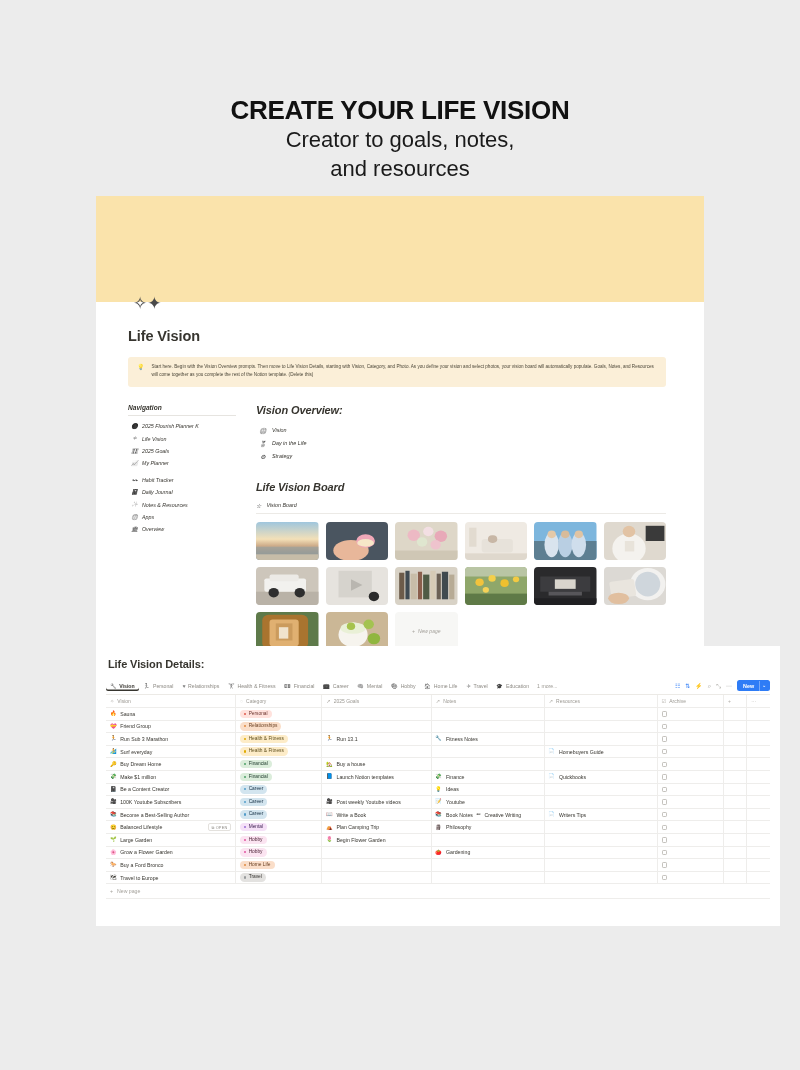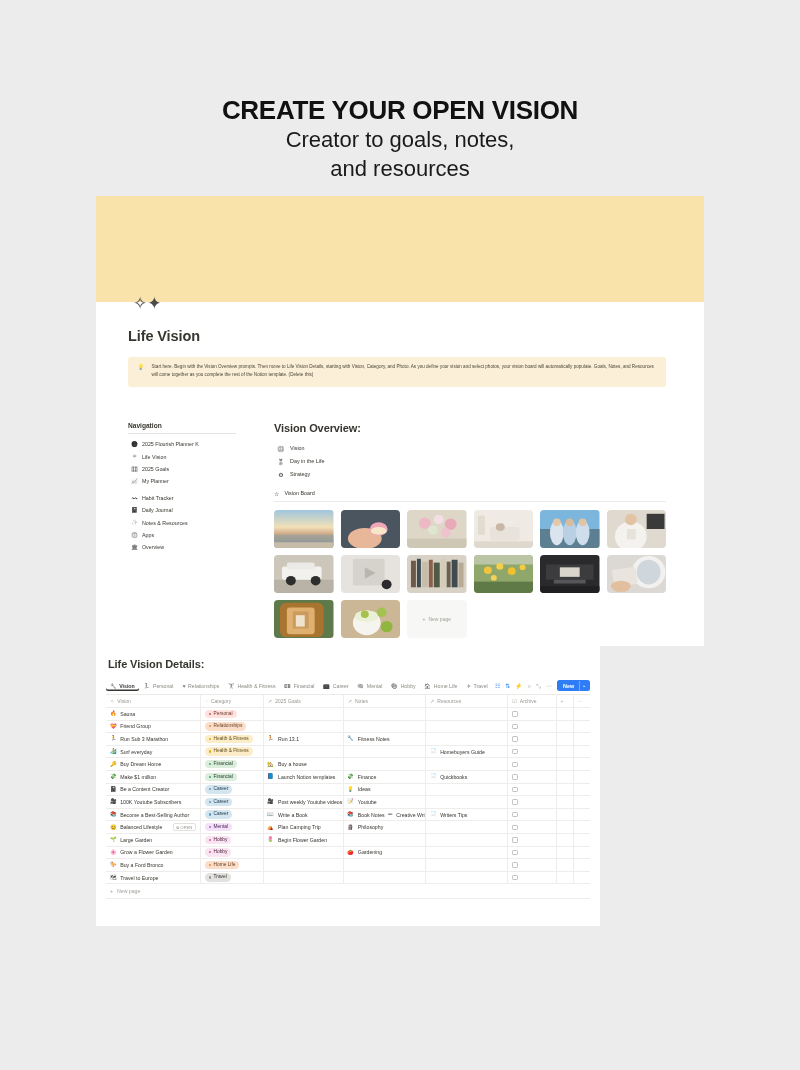--- a/index.html
+++ b/index.html
@@ -35,21 +35,21 @@
   .page-body { padding: 26px 38px 0 32px; }
   .page-title { font-size: 14.5px; font-weight: 700; letter-spacing: -0.1px; }
 
   .callout {
     margin-top: 13px; background: #fbefd8; border-radius: 3px;
     padding: 6px 9px 7px 9px; display: flex; gap: 7px;
     font-size: 4.6px; line-height: 1.85; color: #4b4638;
   }
   .callout-icon { font-size: 6px; line-height: 1.6; flex: 0 0 auto; opacity: .75; }
 
-  .cols { display: flex; margin-top: 35px; gap: 38px; }
+  .cols { display: flex; margin-top: 17px; gap: 20px; font-style: italic; }
   .col-nav { width: 108px; flex: 0 0 108px; }
   .col-main { flex: 1 1 auto; }
 
   .nav-head {
     font-size: 6.6px; font-weight: 700; color: #37352f;
     padding-bottom: 4px; border-bottom: 1px solid #e6e4e0;
   }
   .nav-list { margin-top: 5px; }
   .nav-item {
     display: flex; align-items: center; gap: 4px;
@@ -84,21 +84,21 @@
   .gcell svg { display: block; width: 100%; height: 100%; }
   .newpage-cell {
     height: 38px; border-radius: 4px; background: #f7f7f5;
     display: flex; align-items: center; justify-content: center;
     gap: 3px; font-size: 5px; color: #a5a29c; cursor: pointer;
   }
 
   
   .card-bottom {
     position: absolute; left: 96px; top: 646px;
-    width: 504px; height: 280px; background: #ffffff;
+    width: 684px; height: 280px; background: #ffffff;
   }
   .db-title { font-size: 11px; font-weight: 700; padding: 12px 0 0 12px; letter-spacing: -0.1px; }
 
   .db-wrap { padding: 0 10px; margin-top: 10px; }
   .db-tabbar {
     display: flex; align-items: center; gap: 0px;
     border-bottom: 1px solid #eceae6; padding-bottom: 3px;
   }
   .db-tabs { display: flex; align-items: center; flex: 1 1 auto; gap: 1px; overflow: hidden; }
   .db-tab {
@@ -149,21 +149,21 @@
   }
   .newrow {
     display: flex; align-items: center; gap: 4px; font-size: 5.2px;
     color: #a5a29c; padding: 4px 4px; border-bottom: 1px solid #eeedeb; cursor: pointer;
   }
 </style>
 </head>
 <body>
 
 <div class="promo">
-  <div class="promo-title">CREATE YOUR OPEN VISION</div>
+  <div class="promo-title">CREATE YOUR LIFE VISION</div>
   <div class="promo-sub">Creator to goals, notes,</div>
   <div class="promo-sub">and resources</div>
 </div>
 
 <div class="card-top">
   <div class="banner">
     <div class="page-emoji">✧✦</div>
   </div>
 
   <div class="page-body">
@@ -229,20 +229,21 @@
           <div class="sub-item">
             <span class="ic">🏅</span>
             <span>Day in the Life</span>
           </div>
           <div class="sub-item">
             <span class="ic">⚙</span>
             <span>Strategy</span>
           </div>
         </div>
 
+        <div class="sec-h2">Life Vision Board</div>
         <div class="board-tab">
           <span class="ic">☆</span>
           <span>Vision Board</span>
         </div>
 
         <div class="gallery">
           <div class="gcell">
             <svg viewBox="0 0 60 40" preserveAspectRatio="none">
                 <defs>
                   <linearGradient id="g1" x1="0" y1="0" x2="0" y2="1">

